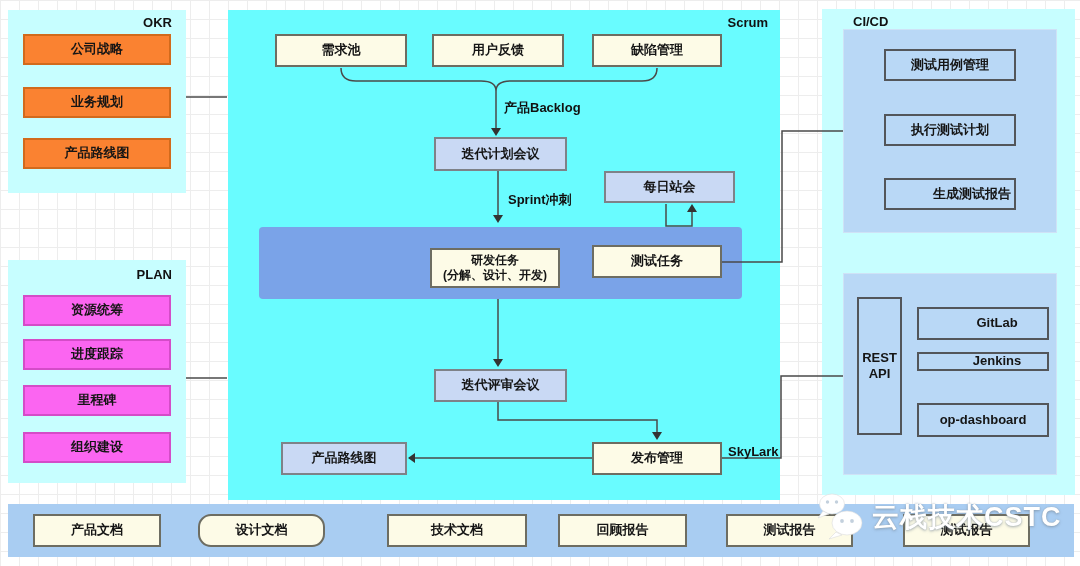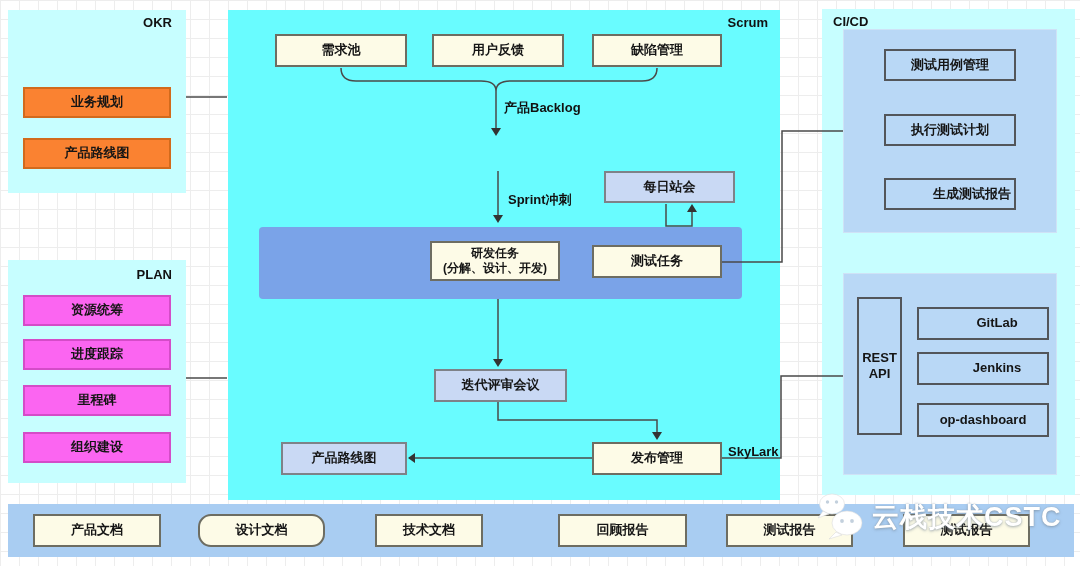--- a/index.html
+++ b/index.html
@@ -10,21 +10,21 @@
     background-image:linear-gradient(#ededed 1px,transparent 1px),
                      linear-gradient(90deg,#ededed 1px,transparent 1px);
     background-size:19px 19px;
   }
   .panel{position:absolute;box-sizing:border-box;}
   .cyan-light{background:#c7feff;}
   .cyan{background:#69fcff;}
   .subpanel{background:#b9d8f6;border:1px solid #cfe2f6;}
   .band{background:#7aa3e8;border-radius:4px;}
   .docs-band{background:#a9cdf2;}
-  .plabel{position:absolute;font-size:13px;font-weight:bold;color:#111;}
+  .plabel{position:absolute;font-size:13px;font-weight:bold;color:#111;margin-left:20px;}
   .box{
     position:absolute;box-sizing:border-box;display:flex;align-items:center;justify-content:center;
     font-size:13px;font-weight:600;color:#151515;text-align:center;line-height:1.25;
   }
   .cream{background:#fdfbe7;border:2px solid #6d6d62;}
   .orange{background:#fa8231;border:2px solid #d26a1c;}
   .magenta{background:#fb65f1;border:2px solid #d44cc8;}
   .peri{background:#c9d9f4;border:2px solid #7e8288;}
   .bluebox{background:#b9d8f6;border:2px solid #53565a;}
   .pre{white-space:pre-line;font-size:12px;}
@@ -73,54 +73,56 @@
     <path d="M498,299 V360"></path>
     <polygon points="493,359 503,359 498,367"></polygon>
     <path d="M498,402 V420 H657 V433"></path>
     <polygon points="652,432 662,432 657,440"></polygon>
     <path d="M592,458 H409"></path>
     <polygon points="415,453 415,463 408,458"></polygon>
     <path d="M722,458 H781 V376 H843"></path>
     <path d="M722,262 H782 V131 H843"></path>
   </svg>
 
+  <div class="box orange" style="left:23px;top:34px;width:148px;height:31px;">公司战略</div>
   <div class="box orange" style="left:23px;top:87px;width:148px;height:31px;">业务规划</div>
   <div class="box orange" style="left:23px;top:138px;width:148px;height:31px;">产品路线图</div>
 
   <div class="box magenta" style="left:23px;top:295px;width:148px;height:31px;">资源统筹</div>
   <div class="box magenta" style="left:23px;top:339px;width:148px;height:31px;">进度跟踪</div>
   <div class="box magenta" style="left:23px;top:385px;width:148px;height:31px;">里程碑</div>
   <div class="box magenta" style="left:23px;top:432px;width:148px;height:31px;">组织建设</div>
 
   <div class="box cream" style="left:275px;top:34px;width:132px;height:33px;">需求池</div>
   <div class="box cream" style="left:432px;top:34px;width:132px;height:33px;">用户反馈</div>
   <div class="box cream" style="left:592px;top:34px;width:130px;height:33px;">缺陷管理</div>
   <div class="flabel" style="left:504px;top:99px;">产品Backlog</div>
+  <div class="box peri" style="left:434px;top:137px;width:133px;height:34px;">迭代计划会议</div>
   <div class="flabel" style="left:508px;top:191px;">Sprint冲刺</div>
   <div class="box peri" style="left:604px;top:171px;width:131px;height:32px;">每日站会</div>
-  <div class="box cream pre" style="left:430px;top:241px;width:130px;height:40px;">研发任务
+  <div class="box cream pre" style="left:430px;top:248px;width:130px;height:40px;">研发任务
 (分解、设计、开发)</div>
   <div class="box cream" style="left:592px;top:245px;width:130px;height:33px;">测试任务</div>
   <div class="box peri" style="left:434px;top:369px;width:133px;height:33px;">迭代评审会议</div>
   <div class="box peri" style="left:281px;top:442px;width:126px;height:33px;">产品路线图</div>
   <div class="box cream" style="left:592px;top:442px;width:130px;height:33px;">发布管理</div>
   <div class="flabel" style="left:728px;top:444px;">SkyLark</div>
 
   <div class="box bluebox" style="left:884px;top:49px;width:132px;height:32px;">测试用例管理</div>
   <div class="box bluebox" style="left:884px;top:114px;width:132px;height:32px;">执行测试计划</div>
   <div class="box bluebox" style="left:884px;top:178px;width:132px;height:32px;padding-left:44px;">生成测试报告</div>
   <div class="box bluebox pre" style="left:857px;top:297px;width:45px;height:138px;font-size:13px;">REST
 API</div>
   <div class="box bluebox" style="left:917px;top:307px;width:132px;height:33px;padding-left:28px;">GitLab</div>
-  <div class="box bluebox" style="left:917px;top:352px;width:132px;height:33px;padding-left:28px;">Jenkins</div>
+  <div class="box bluebox" style="left:917px;top:352px;width:132px;height:19px;padding-left:28px;">Jenkins</div>
   <div class="box bluebox" style="left:917px;top:403px;width:132px;height:34px;">op-dashboard</div>
 
   <div class="box cream" style="left:33px;top:514px;width:128px;height:33px;">产品文档</div>
   <div class="box cream" style="left:198px;top:514px;width:127px;height:33px;border-radius:13px;">设计文档</div>
-  <div class="box cream" style="left:375px;top:514px;width:108px;height:33px;">技术文档</div>
+  <div class="box cream" style="left:387px;top:514px;width:140px;height:33px;">技术文档</div>
   <div class="box cream" style="left:558px;top:514px;width:129px;height:33px;">回顾报告</div>
   <div class="box cream" style="left:726px;top:514px;width:127px;height:33px;">测试报告</div>
   <div class="box cream" style="left:903px;top:514px;width:127px;height:33px;">测试报告</div>
 
   <div class="watermark">
     <svg width="56" height="50" viewBox="0 0 56 50">
       <g fill="#ffffff" stroke="#dcdcdc" stroke-width="0.6">
         <ellipse cx="22" cy="12" rx="12.5" ry="10"></ellipse>
         <path d="M13 19 L8 26 L19 22 Z"></path>
         <ellipse cx="37" cy="31" rx="15" ry="12"></ellipse>

